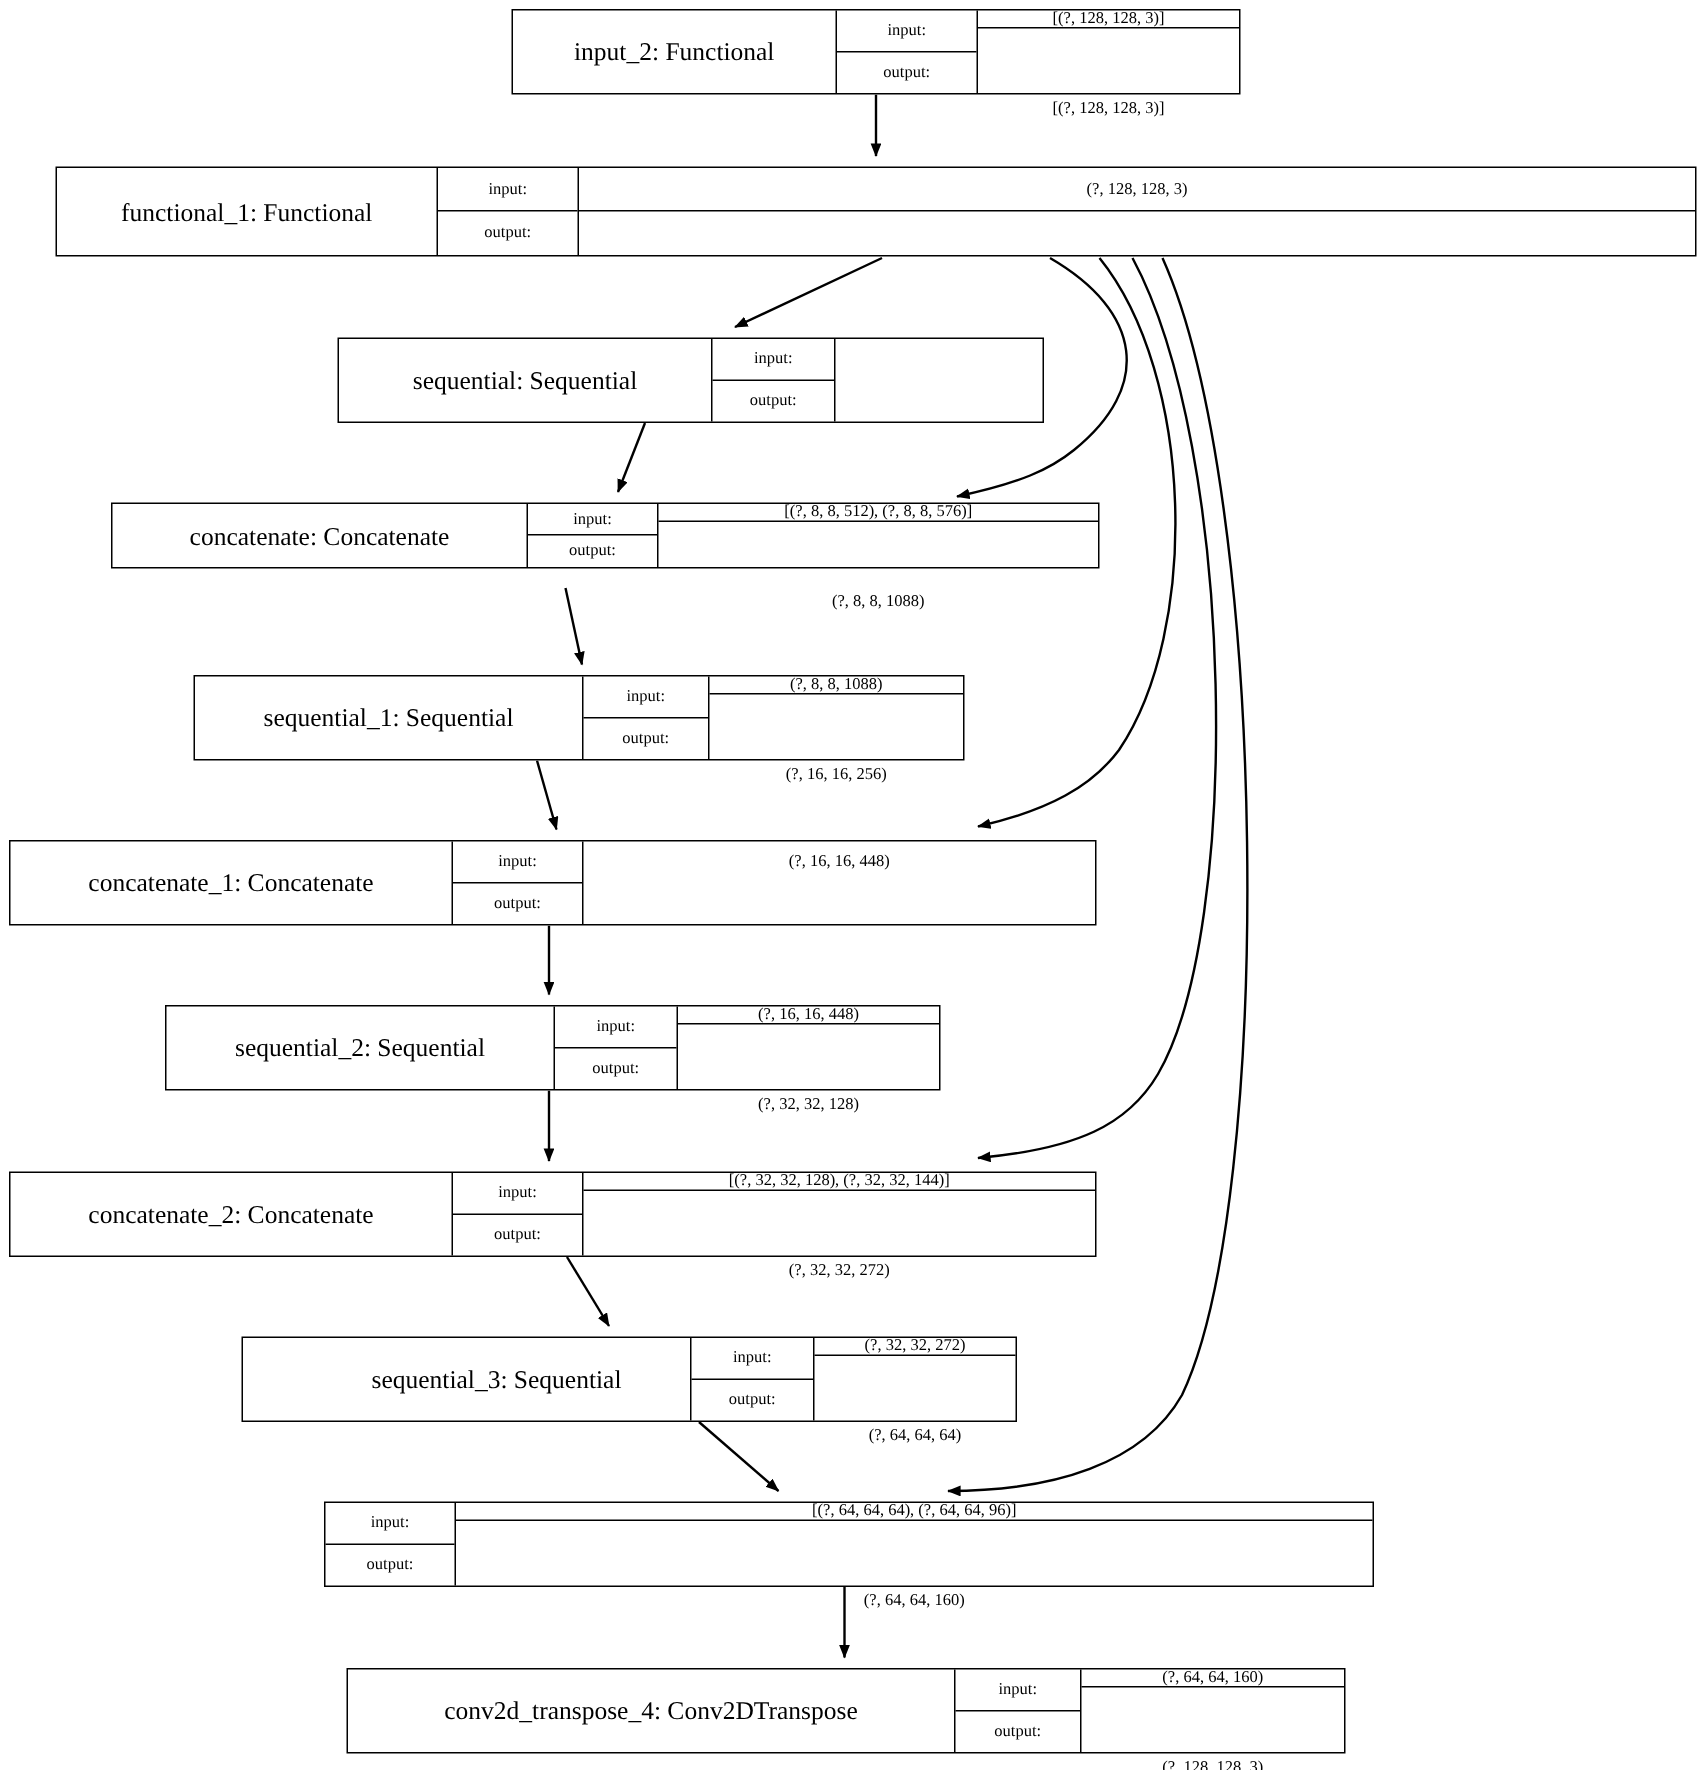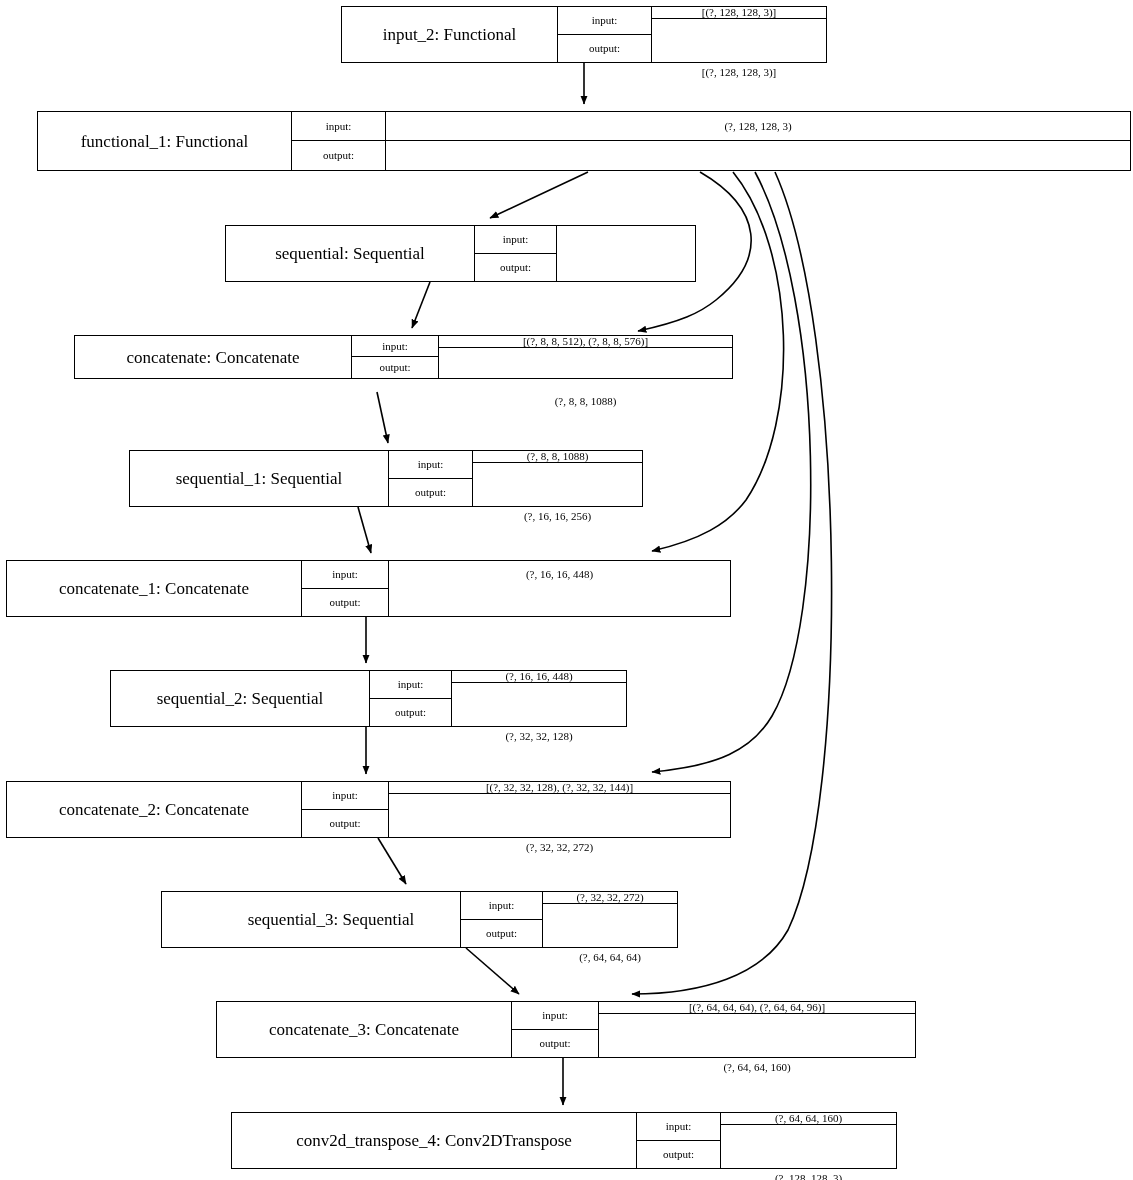--- a/index.html
+++ b/index.html
@@ -200,21 +200,20 @@
       <div class="io-cell top">input:</div>
       <div class="io-cell">output:</div>
     </div>
     <div class="io-col last shape-col">
       <div class="io-cell top">(?, 32, 32, 272)</div>
       <div class="io-cell">(?, 64, 64, 64)</div>
     </div>
   </div>
 
   <div class="node" style="left:216px;top:1001px;width:700px;height:57px;">
-    <div class="node-name" style="width:295px;">concatenate_3: Concatenate</div>
     <div class="io-col" style="width:87px;">
       <div class="io-cell top">input:</div>
       <div class="io-cell">output:</div>
     </div>
     <div class="io-col last shape-col">
       <div class="io-cell top">[(?, 64, 64, 64), (?, 64, 64, 96)]</div>
       <div class="io-cell">(?, 64, 64, 160)</div>
     </div>
   </div>
 

